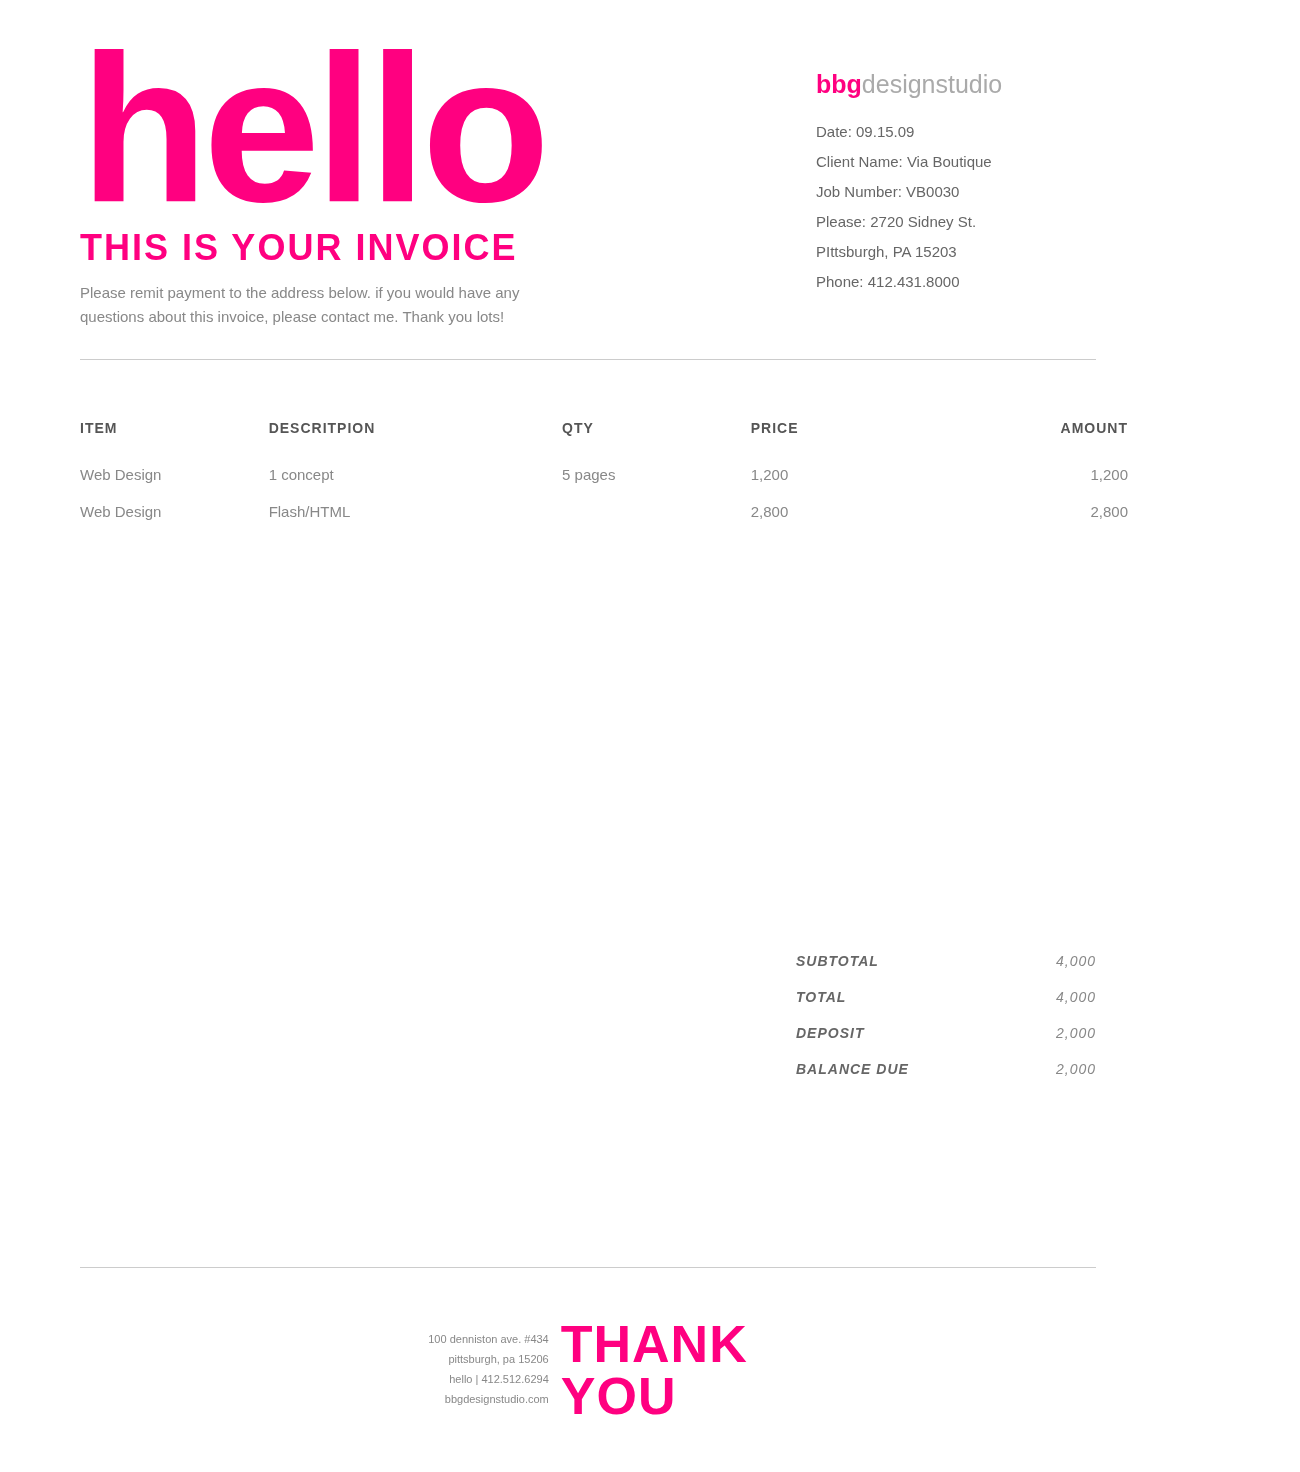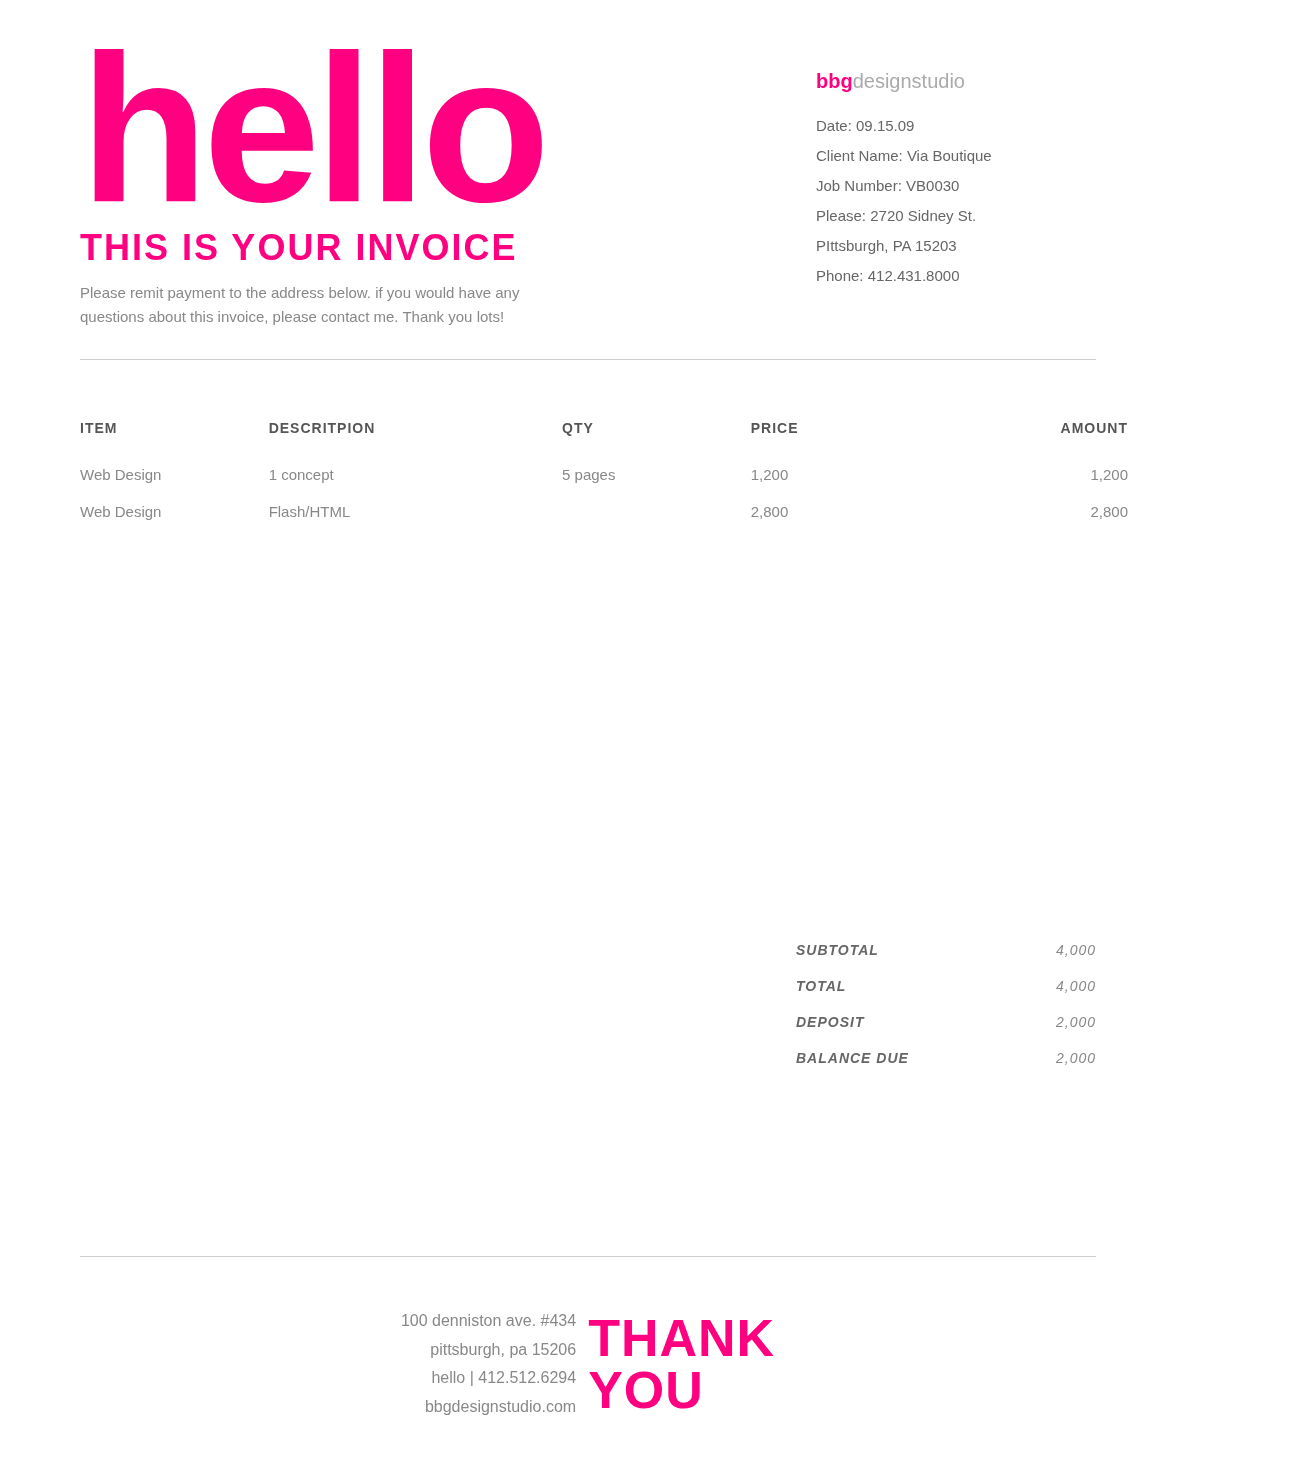--- a/index.html
+++ b/index.html
@@ -58,21 +58,21 @@
       font-weight: normal;
     }
 
     .header-right {
       min-width: 280px;
       padding-top: 30px;
       text-align: left;
     }
 
     .studio-name {
-      font-size: 20px;
+      font-size: 25px;
       color: #aaa;
       font-weight: normal;
       margin-bottom: 18px;
       letter-spacing: 0;
     }
 
     .studio-name span.bbg {
       color: #ff0080;
       font-weight: bold;
     }
@@ -178,21 +178,21 @@
     .footer {
       display: flex;
       justify-content: center;
       align-items: center;
       padding: 50px 80px 50px 80px;
       gap: 0;
     }
 
     .footer-left {
       text-align: right;
-      font-size: 16px;
+      font-size: 11px;
       color: #888;
       line-height: 1.8;
       margin-right: 12px;
     }
 
     .footer-right {
       font-size: 52px;
       font-weight: 900;
       color: #ff0080;
       line-height: 1;

